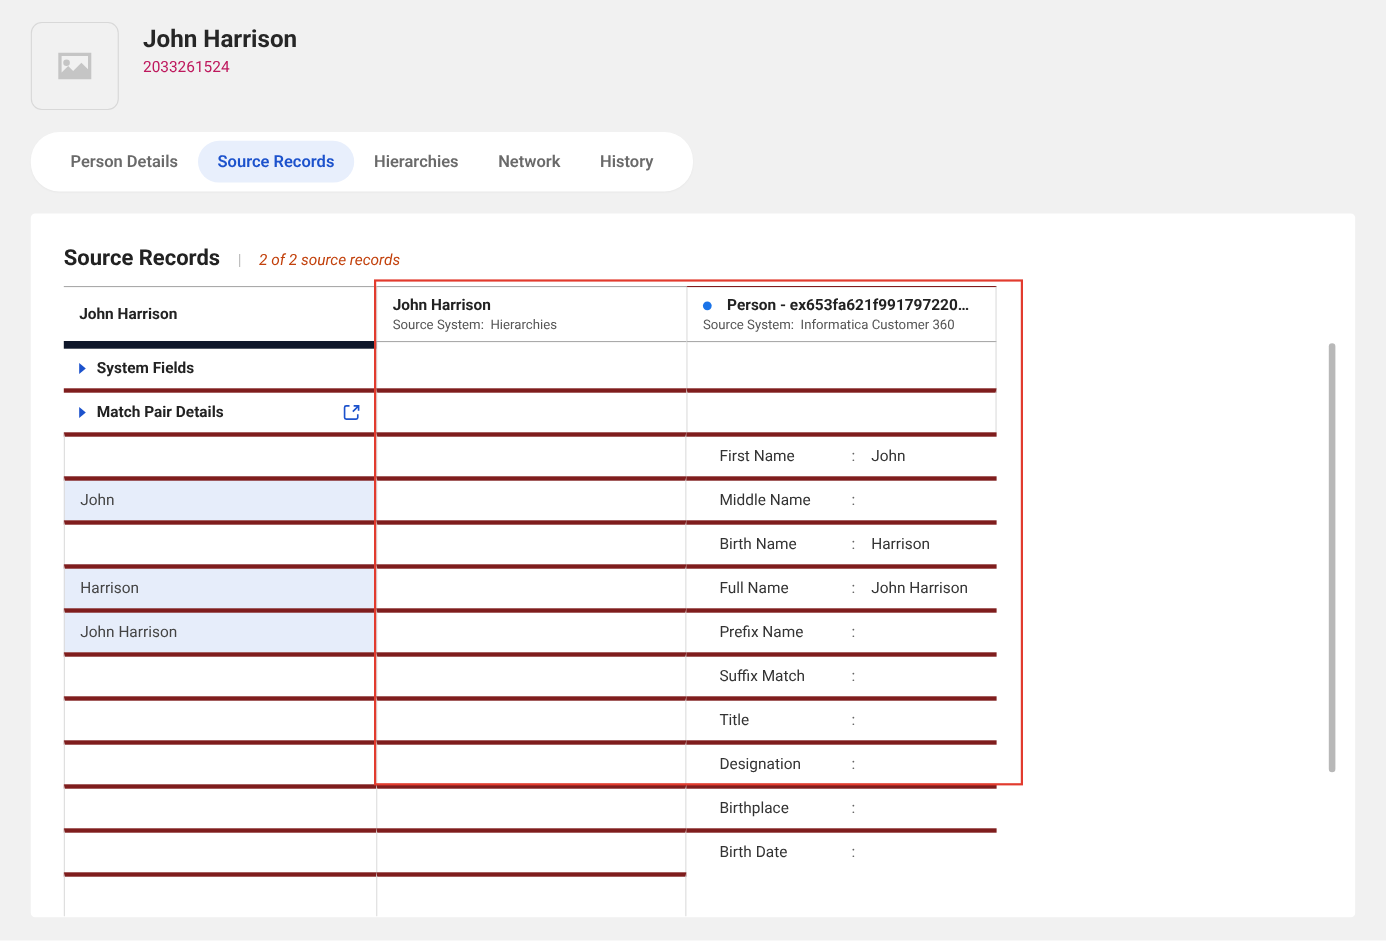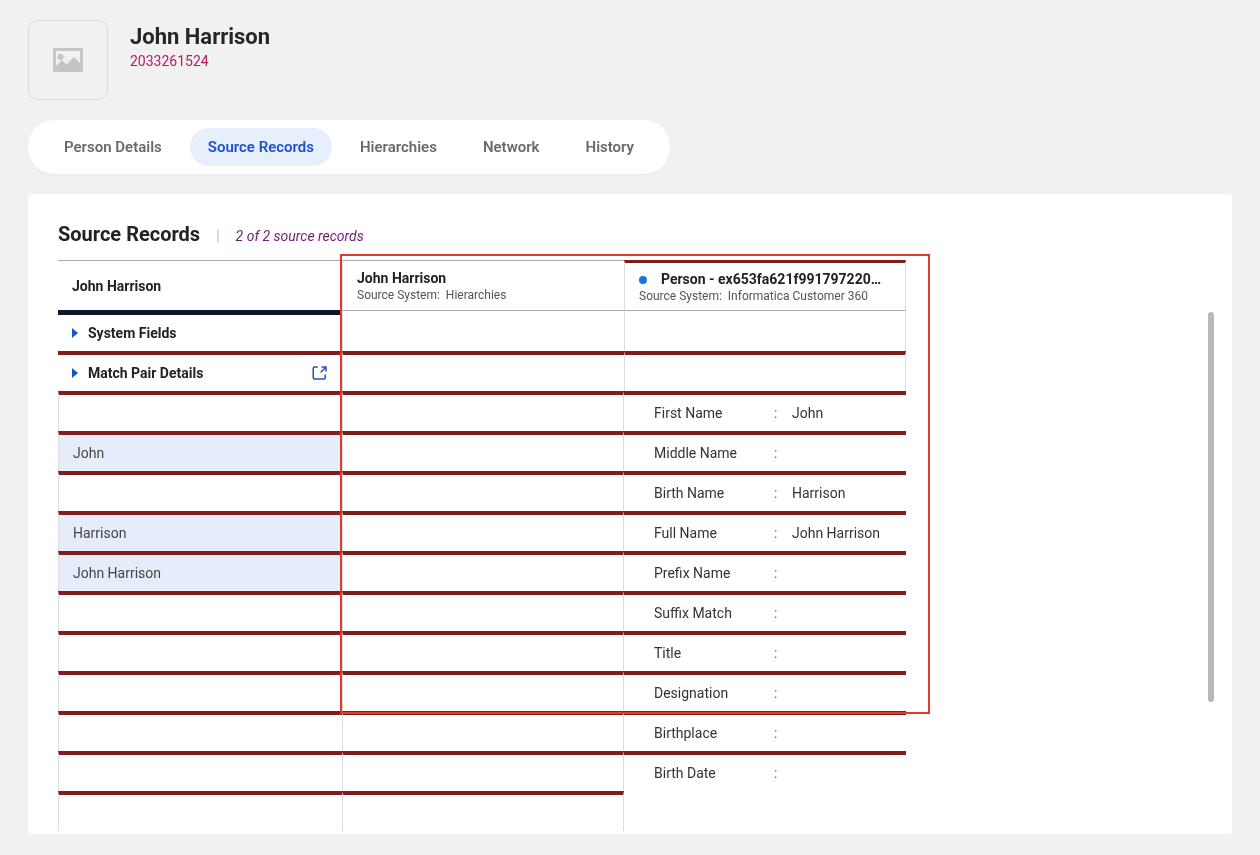--- a/index.html
+++ b/index.html
@@ -36,21 +36,20 @@
       font-size: 14px;
       color: #be185d;
       margin-top: 4px;
     }
     .tabs-container {
       margin: 0 28px;
       background: #fff;
       border-radius: 26px;
       display: inline-flex;
       padding: 8px 18px;
-      gap: 10px;
       box-shadow: 0 1px 2px rgba(0,0,0,0.04);
     }
     .tab {
       padding: 10px 18px;
       font-size: 15px;
       font-weight: 600;
       color: #6a6a6a;
       border-radius: 20px;
       cursor: pointer;
       white-space: nowrap;
@@ -73,21 +72,21 @@
       margin-bottom: 14px;
     }
     .panel-title {
       font-size: 20px;
       font-weight: 700;
       color: #222;
     }
     .sep { color: #bbb; }
     .count-text {
       font-style: italic;
-      color: #701a75;
+      color: #c2410c;
       font-size: 14px;
     }
     .grid {
       display: grid;
       grid-template-columns: 284px 282px 282px;
       position: relative;
     }
     .grid > div {
       border-top: 4px solid #7f1d1d;
     }
@@ -212,26 +211,26 @@
 
     <div class="grid">
 
       <div class="cell header-cell" style="border-top:1px solid #aaa;">
         <div class="hc-title">John Harrison</div>
       </div>
       <div class="cell header-cell col2" style="border-top:1px solid #aaa;">
         <div class="hc-title">John Harrison</div>
         <div class="hc-sub"><span>Source System:</span>&nbsp;&nbsp;<span>Hierarchies</span></div>
       </div>
-      <div class="cell header-cell col3 with-dot col-right-border" style="border-top:3px solid #7f1d1d;">
+      <div class="cell header-cell col3 with-dot col-right-border" style="border-top:1px solid #7f1d1d;">
         <div class="hc-title">Person - ex653fa621f991797220…</div>
         <div class="hc-sub"><span>Source System:</span>&nbsp;&nbsp;<span>Informatica Customer 360</span></div>
       </div>
 
-      <div class="cell section-cell" style="border-top:5px solid #0f172a;">
+      <div class="cell section-cell" style="border-top:7px solid #0f172a;">
         <span class="chevron">
           <svg width="10" height="10" viewBox="0 0 10 10">
               <path d="M2 0l6 5-6 5z" fill="#1c52cc"></path>
             </svg>
         </span>
         <span>System Fields</span>
       </div>
       <div class="cell col2" style="border-top:1px solid #aaa;"></div>
       <div class="cell col3 col-right-border" style="border-top:1px solid #aaa;"></div>
 

